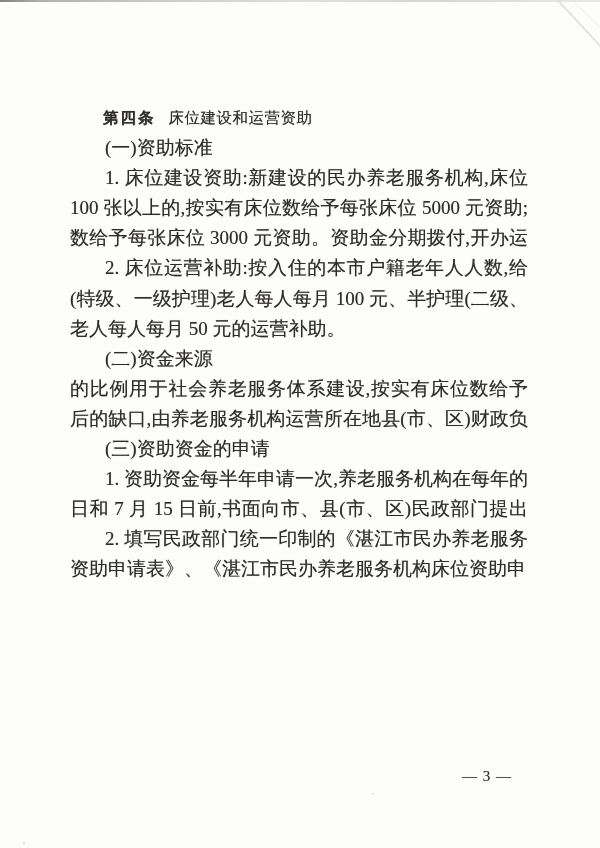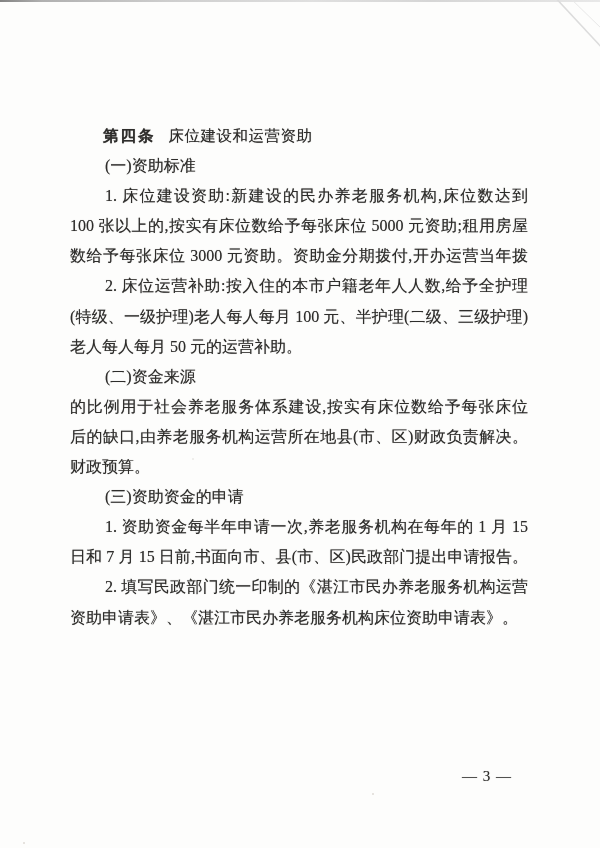--- a/index.html
+++ b/index.html
@@ -36,27 +36,26 @@
     width: 2px; height: 2px;
     border-radius: 50%;
     background: #dedad6;
   }
 
   .content {
     position: absolute;
     left: 70px;
     top: 103px;
     width: 458px;
-    margin-top: 18px;
   }
 
   .line {
     height: 30.1px;
     line-height: 30.1px;
-    font-size: 16px;
+    font-size: 19px;
     overflow: hidden;
     word-break: break-all;
     white-space: pre-wrap;
     text-shadow: 0 0 0.7px rgba(46, 45, 43, 0.55);
   }
   .line.indent { padding-left: 35px; }
   .line.just {
     text-align: justify;
     text-align-last: justify;
   }
@@ -113,21 +112,20 @@
         <div class="line indent">(一)资助标准</div>
         <div class="line indent just">1. 床位建设资助:新建设的民办养老服务机构,床位数达到</div>
         <div class="line just">100 张以上的,按实有床位数给予每张床位 5000 元资助;租用房屋</div>
         <div class="line just">数给予每张床位 3000 元资助。资助金分期拨付,开办运营当年拨</div>
         <div class="line indent just">2. 床位运营补助:按入住的本市户籍老年人人数,给予全护理</div>
         <div class="line just">(特级、一级护理)老人每人每月 100 元、半护理(二级、三级护理)</div>
         <div class="line">老人每人每月 50 元的运营补助。</div>
         <div class="line indent">(二)资金来源</div>
         <div class="line just">的比例用于社会养老服务体系建设,按实有床位数给予每张床位</div>
         <div class="line just">后的缺口,由养老服务机构运营所在地县(市、区)财政负责解决。</div>
-        <div class="line">财政预算。</div>
         <div class="line indent">(三)资助资金的申请</div>
         <div class="line indent just">1. 资助资金每半年申请一次,养老服务机构在每年的 1 月 15</div>
         <div class="line just">日和 7 月 15 日前,书面向市、县(市、区)民政部门提出申请报告。</div>
         <div class="line indent just">2. 填写民政部门统一印制的《湛江市民办养老服务机构运营</div>
         <div class="line">资助申请表》、《湛江市民办养老服务机构床位资助申请表》。</div>
       </div>
 
   </div>
 
   <div class="page-number">— 3 —</div>

